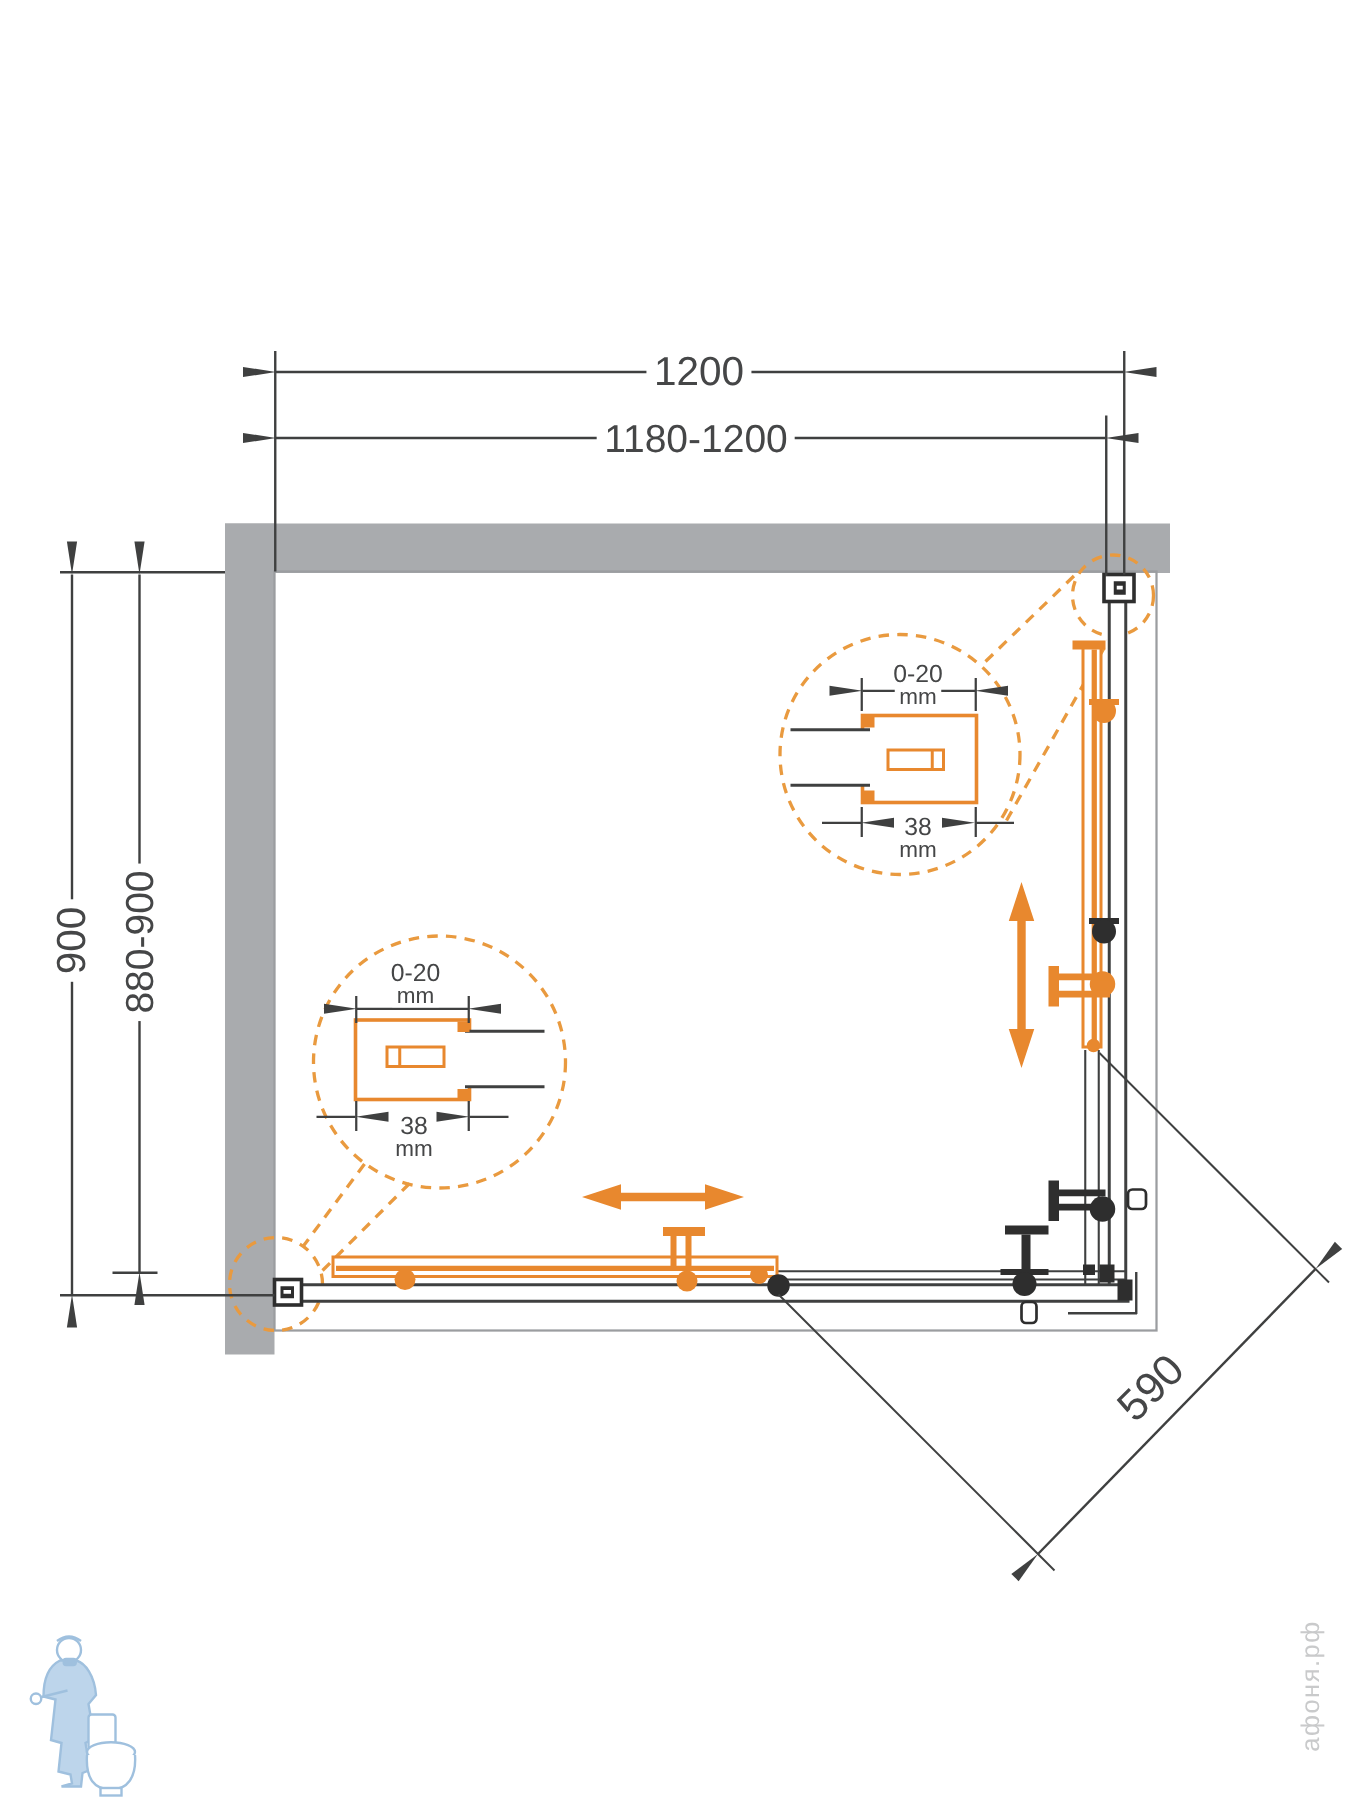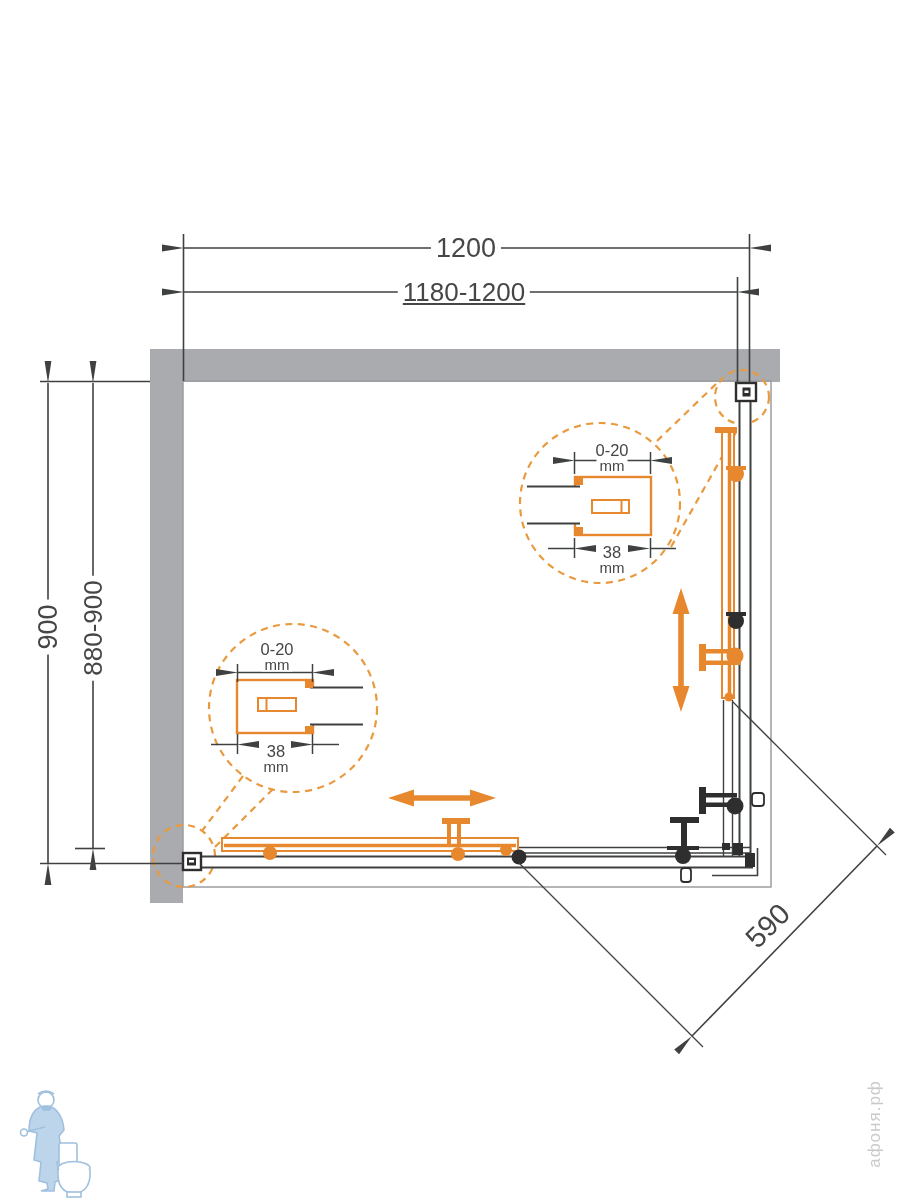--- a/index.html
+++ b/index.html
@@ -178,21 +178,21 @@
     <line x1="25" y1="1132" x2="45" y2="1127"></line>
     <circle cx="24" cy="1132.5" r="3.5" fill="#fff"></circle>
     <rect x="59" y="1143" width="18" height="23" rx="2" fill="#fff"></rect>
     <ellipse cx="74" cy="1168" rx="16" ry="6.5" fill="#fff"></ellipse>
     <path d="M58,1170 C57,1186 63,1193 74,1193 C85,1193 91,1185 90,1170" fill="#fff"></path>
     <rect x="67" y="1192" width="14" height="5" fill="#fff"></rect>
   </g>
 </svg>
 
 <div class="t" style="left:466px;top:248px;font-size:27px;">1200</div>
-<div class="t" style="left:464px;top:292px;font-size:26px;text-decoration:underline;">1180-1200</div>
+<div class="t" style="left:464px;top:292px;font-size:26px;">1180-1200</div>
 <div class="t rot90" style="left:48px;top:627px;font-size:27px;">900</div>
 <div class="t rot90" style="left:93px;top:628px;font-size:26px;">880-900</div>
 <div class="t rot45" style="left:768px;top:926px;font-size:29px;">590</div>
 
 <div class="t small" style="left:277px;top:649px;font-size:16.5px;">0-20</div>
 <div class="t small" style="left:277px;top:664px;font-size:15px;">mm</div>
 <div class="t small" style="left:276px;top:751px;font-size:16.5px;">38</div>
 <div class="t small" style="left:276px;top:766px;font-size:15px;">mm</div>
 
 <div class="t small" style="left:612px;top:450px;font-size:16.5px;">0-20</div>

